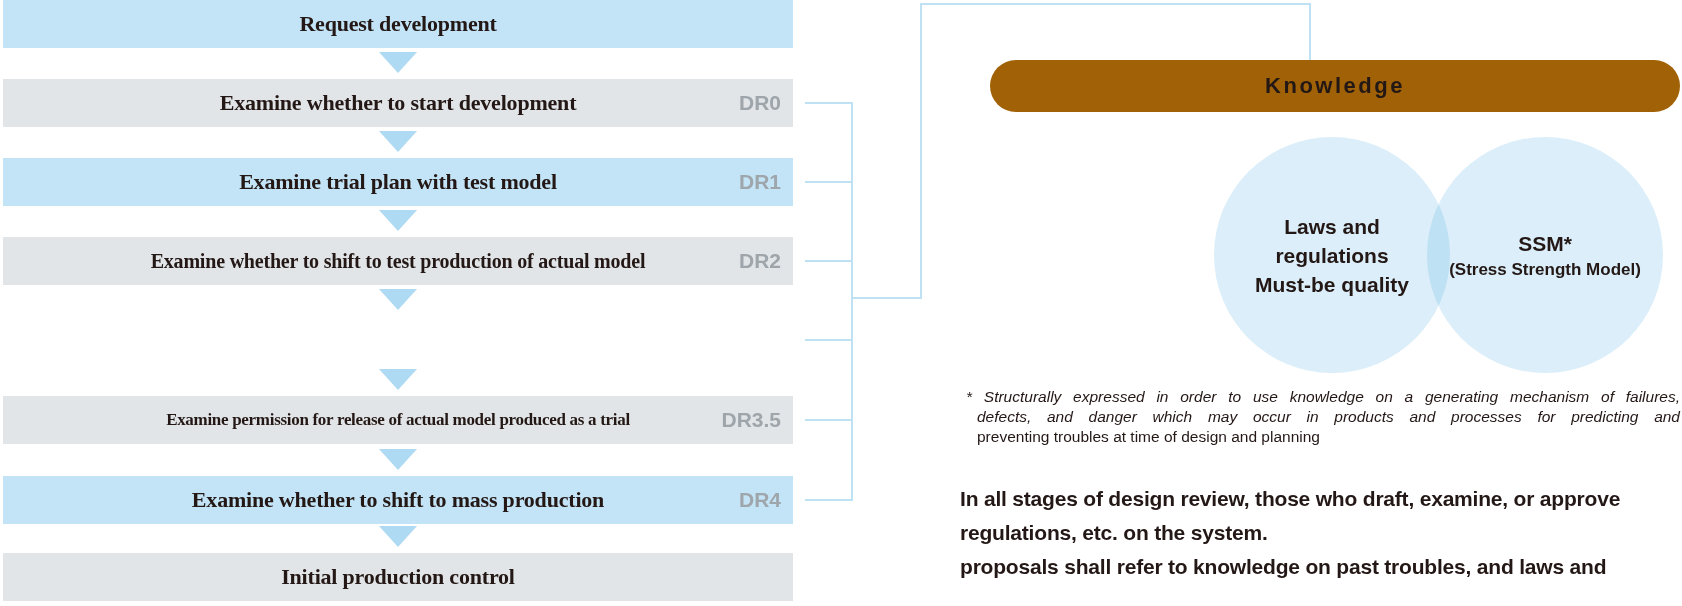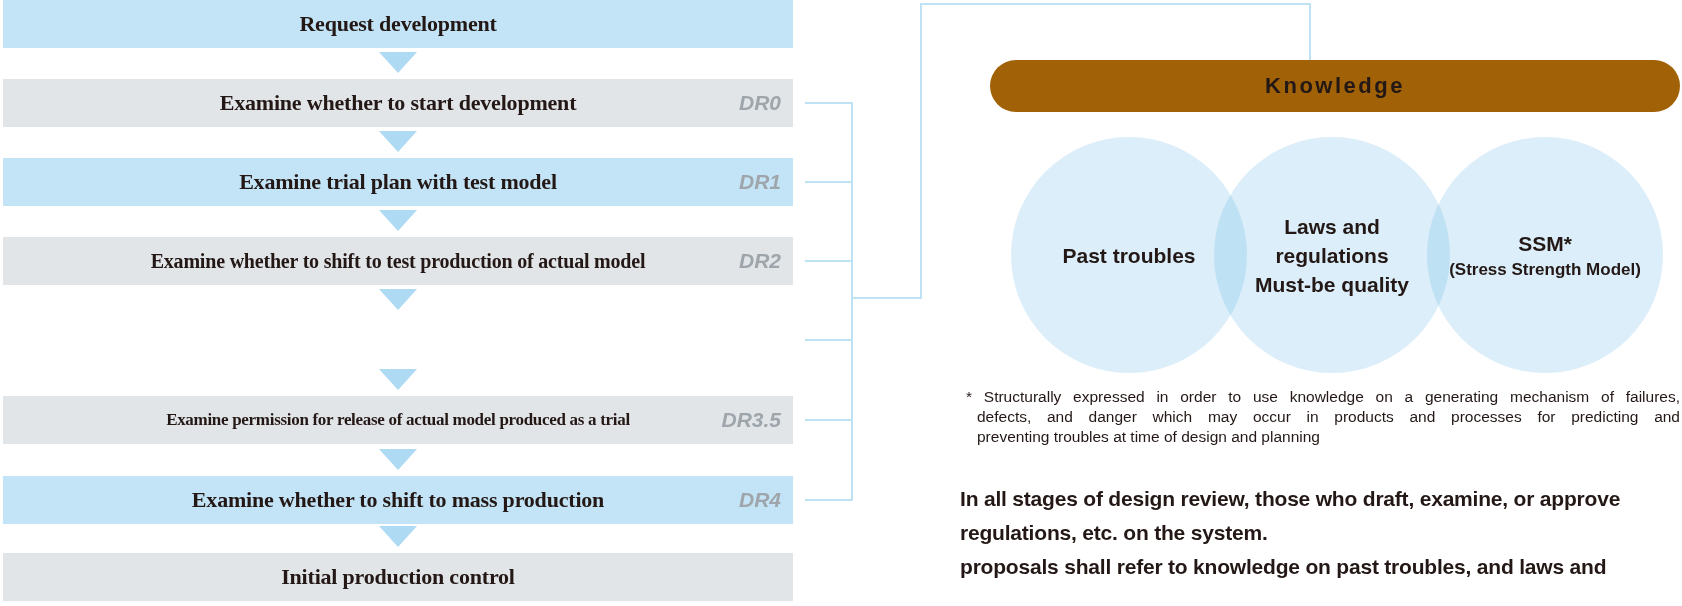--- a/index.html
+++ b/index.html
@@ -14,21 +14,21 @@
   }
   .flow-box.blue{background:#c3e4f6;}
   .flow-box.gray{background:#e2e5e8;}
   .flow-label{
     font-size:22px;font-weight:bold;letter-spacing:-0.2px;color:#231815;white-space:nowrap;font-family:Liberation Serif, serif;
   }
   .flow-box.long .flow-label{font-size:20px;}
   .flow-box.xlong .flow-label{font-size:17px;letter-spacing:-0.3px;}
   .dr-badge{
     position:absolute;right:12px;top:0;height:48px;display:flex;align-items:center;
-    font-size:21px;font-style:italic;font-weight:bold;color:#9ea6ac;letter-spacing:0;
+    font-size:21px;font-weight:bold;color:#9ea6ac;letter-spacing:0;
   }
   .down-arrow{
     position:absolute;left:379px;width:0;height:0;
     border-left:19px solid transparent;border-right:19px solid transparent;
     border-top:21px solid #aedaf3;
   }
   
   .cline{position:absolute;background:#bfe1f4;}
   .cline.h{height:2px;}
   .cline.v{width:2px;}
@@ -45,21 +45,21 @@
     text-align:center;
   }
   .kcircle .cline-txt{font-size:21px;font-weight:bold;line-height:29px;color:#231815;white-space:nowrap;}
   .kcircle .cline-sub{font-size:17px;font-weight:bold;line-height:24px;color:#231815;white-space:nowrap;}
   
   .footnote{
     position:absolute;left:966px;top:387px;width:714px;
     font-size:15.5px;line-height:20px;color:#231815;
   }
   .fn-line{white-space:normal;}
-  .fn-line.just{text-align:justify;text-align-last:justify;}
+  .fn-line.just{text-align:justify;text-align-last:justify;font-style:italic;}
   .fn-line.ind{padding-left:11px;}
   .bodytext{
     position:absolute;left:960px;top:482px;width:722px;
     font-size:21px;font-weight:bold;letter-spacing:-0.2px;line-height:34px;color:#231815;
   }
   .bt-line{white-space:nowrap;}
 </style>
 </head>
 <body>
 
@@ -109,23 +109,20 @@
   <div class="cline v" style="left:851px;top:102px;height:399px"></div>
   <div class="cline h" style="left:851px;top:297px;width:71px"></div>
   <div class="cline v" style="left:920px;top:3px;height:296px"></div>
   <div class="cline h" style="left:920px;top:3px;width:391px"></div>
   <div class="cline v" style="left:1309px;top:3px;height:58px"></div>
 
   <div class="knowledge-bar">
     <span class="knowledge-title">Knowledge</span>
   </div>
 
-  <div class="kcircle" style="left:1011px">
-    <span class="cline-txt">Past troubles</span>
-  </div>
   <div class="kcircle" style="left:1427px">
     <span class="cline-txt">SSM*</span>
     <span class="cline-sub">(Stress Strength Model)</span>
   </div>
   <div class="kcircle" style="left:1214px">
     <span class="cline-txt">Laws and</span>
     <span class="cline-txt">regulations</span>
     <span class="cline-txt">Must-be quality</span>
   </div>
 

